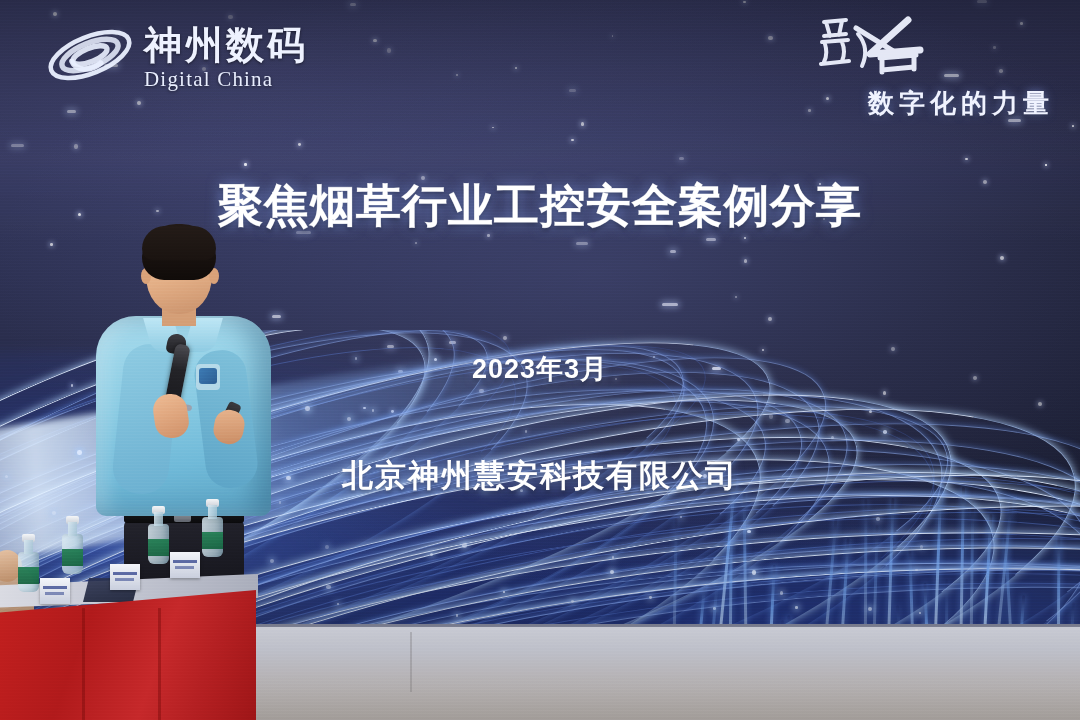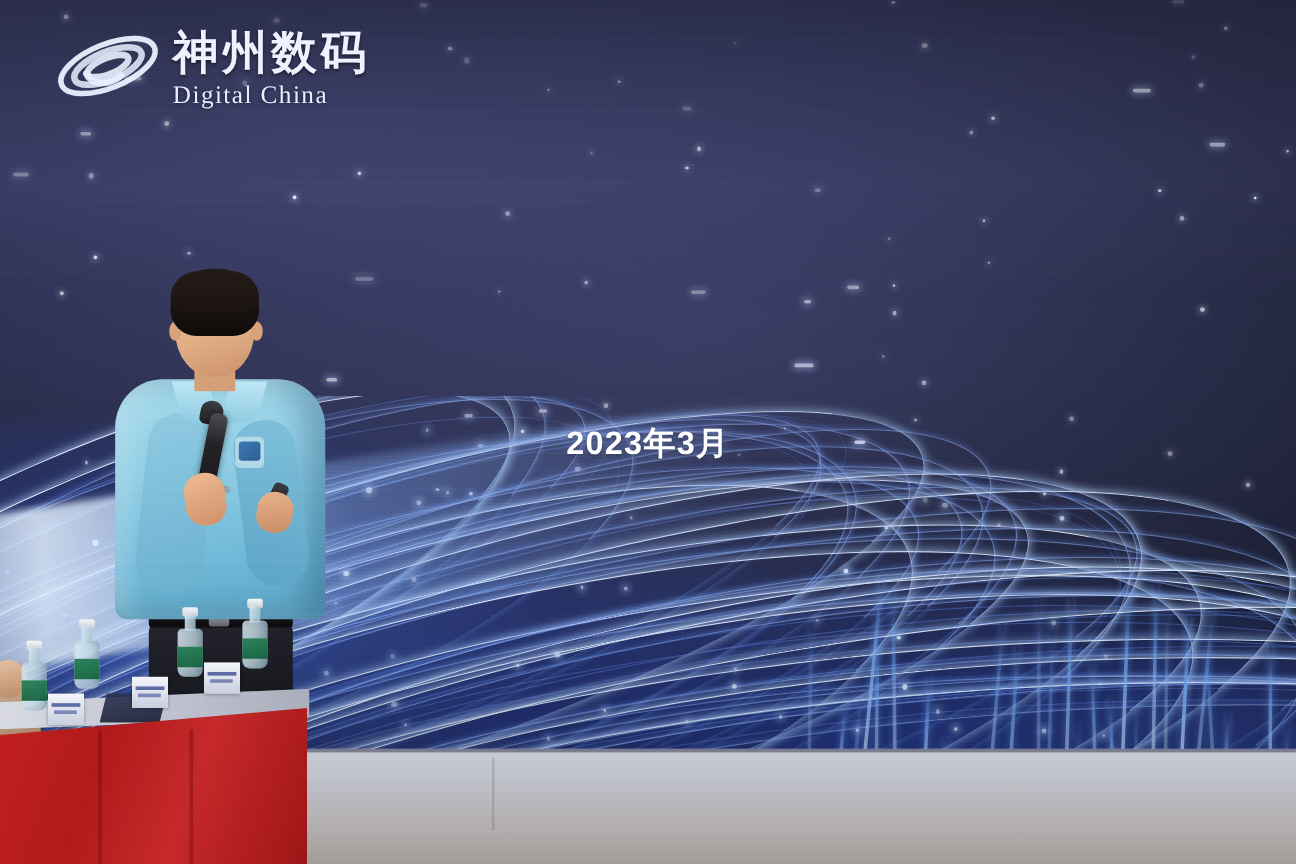--- a/index.html
+++ b/index.html
@@ -472,37 +472,52 @@
         <div class="strand" style="right: 347.584px; height: 195.449px; opacity: 0.72; transform: rotate(0.516244deg);"></div>
         <div class="strand" style="right: 354.979px; height: 243.036px; opacity: 0.86; transform: rotate(5.59758deg);"></div>
         <div class="strand" style="right: 366.858px; height: 141.631px; opacity: 0.53; transform: rotate(4.86162deg);"></div>
         <div class="strand" style="right: 380.512px; height: 136.773px; opacity: 0.83; transform: rotate(5.23486deg);"></div>
         <div class="strand" style="right: 391.332px; height: 95.2154px; opacity: 0.41; transform: rotate(1.94612deg);"></div>
         <div class="strand" style="right: 403.695px; height: 202.168px; opacity: 0.4; transform: rotate(1.00683deg);"></div>
       </div>
 
     <div class="led-vignette"></div>
 
+    <div class="slide-title">聚焦烟草行业工控安全案例分享</div>
     <div class="slide-date">2023年3月</div>
+    <div class="slide-company">北京神州慧安科技有限公司</div>
 
     <div class="brand">
       <svg class="brand-mark" viewBox="0 0 100 86">
         <g fill="none" stroke="#eaf0ff" stroke-linecap="round">
           <ellipse cx="50" cy="43" rx="46" ry="20" transform="rotate(-22 50 43)" stroke-width="5" opacity=".95"></ellipse>
           <ellipse cx="50" cy="43" rx="33" ry="13" transform="rotate(-22 50 43)" stroke-width="6" opacity=".85"></ellipse>
           <ellipse cx="50" cy="43" rx="20" ry="7.5" transform="rotate(-22 50 43)" stroke-width="6" opacity=".9"></ellipse>
           <path d="M62 52 C50 62 34 60 30 50" stroke-width="6" opacity=".9"></path>
         </g>
       </svg>
       <div class="brand-words">
         <div class="brand-cn">神州数码</div>
         <div class="brand-en">Digital China</div>
       </div>
     </div>
 
+    <div class="event-logo">
+      <svg class="event-calli" viewBox="0 0 140 72">
+        <g stroke="#eef2ff" fill="none" stroke-linecap="round" stroke-linejoin="round" opacity=".95">
+          <path d="M12 8 L34 6 M14 8 L18 22 M30 7 L27 21 M12 22 L34 20" stroke-width="4"></path>
+          <path d="M10 28 L36 26 M13 30 Q16 40 12 48 M30 28 Q34 38 30 47 M9 50 L37 47" stroke-width="4"></path>
+          <path d="M44 14 L86 40" stroke-width="5"></path>
+          <path d="M96 6 L58 40 L108 36" stroke-width="7"></path>
+          <path d="M68 44 L104 41 M70 56 L102 53 M70 44 L70 58 M102 41 L102 55" stroke-width="5"></path>
+          <path d="M46 20 Q58 34 50 52" stroke-width="4"></path>
+        </g>
+      </svg>
+      <div class="event-sub">数字化的力量</div>
+    </div>
   </div>
 
   <div class="floor">
     <div class="floor-edge"></div>
     <div class="floor-seam"></div>
     <div class="floor-shadow"></div>
   </div>
 
   <div class="speaker">
     <div class="sp-pants"></div>

